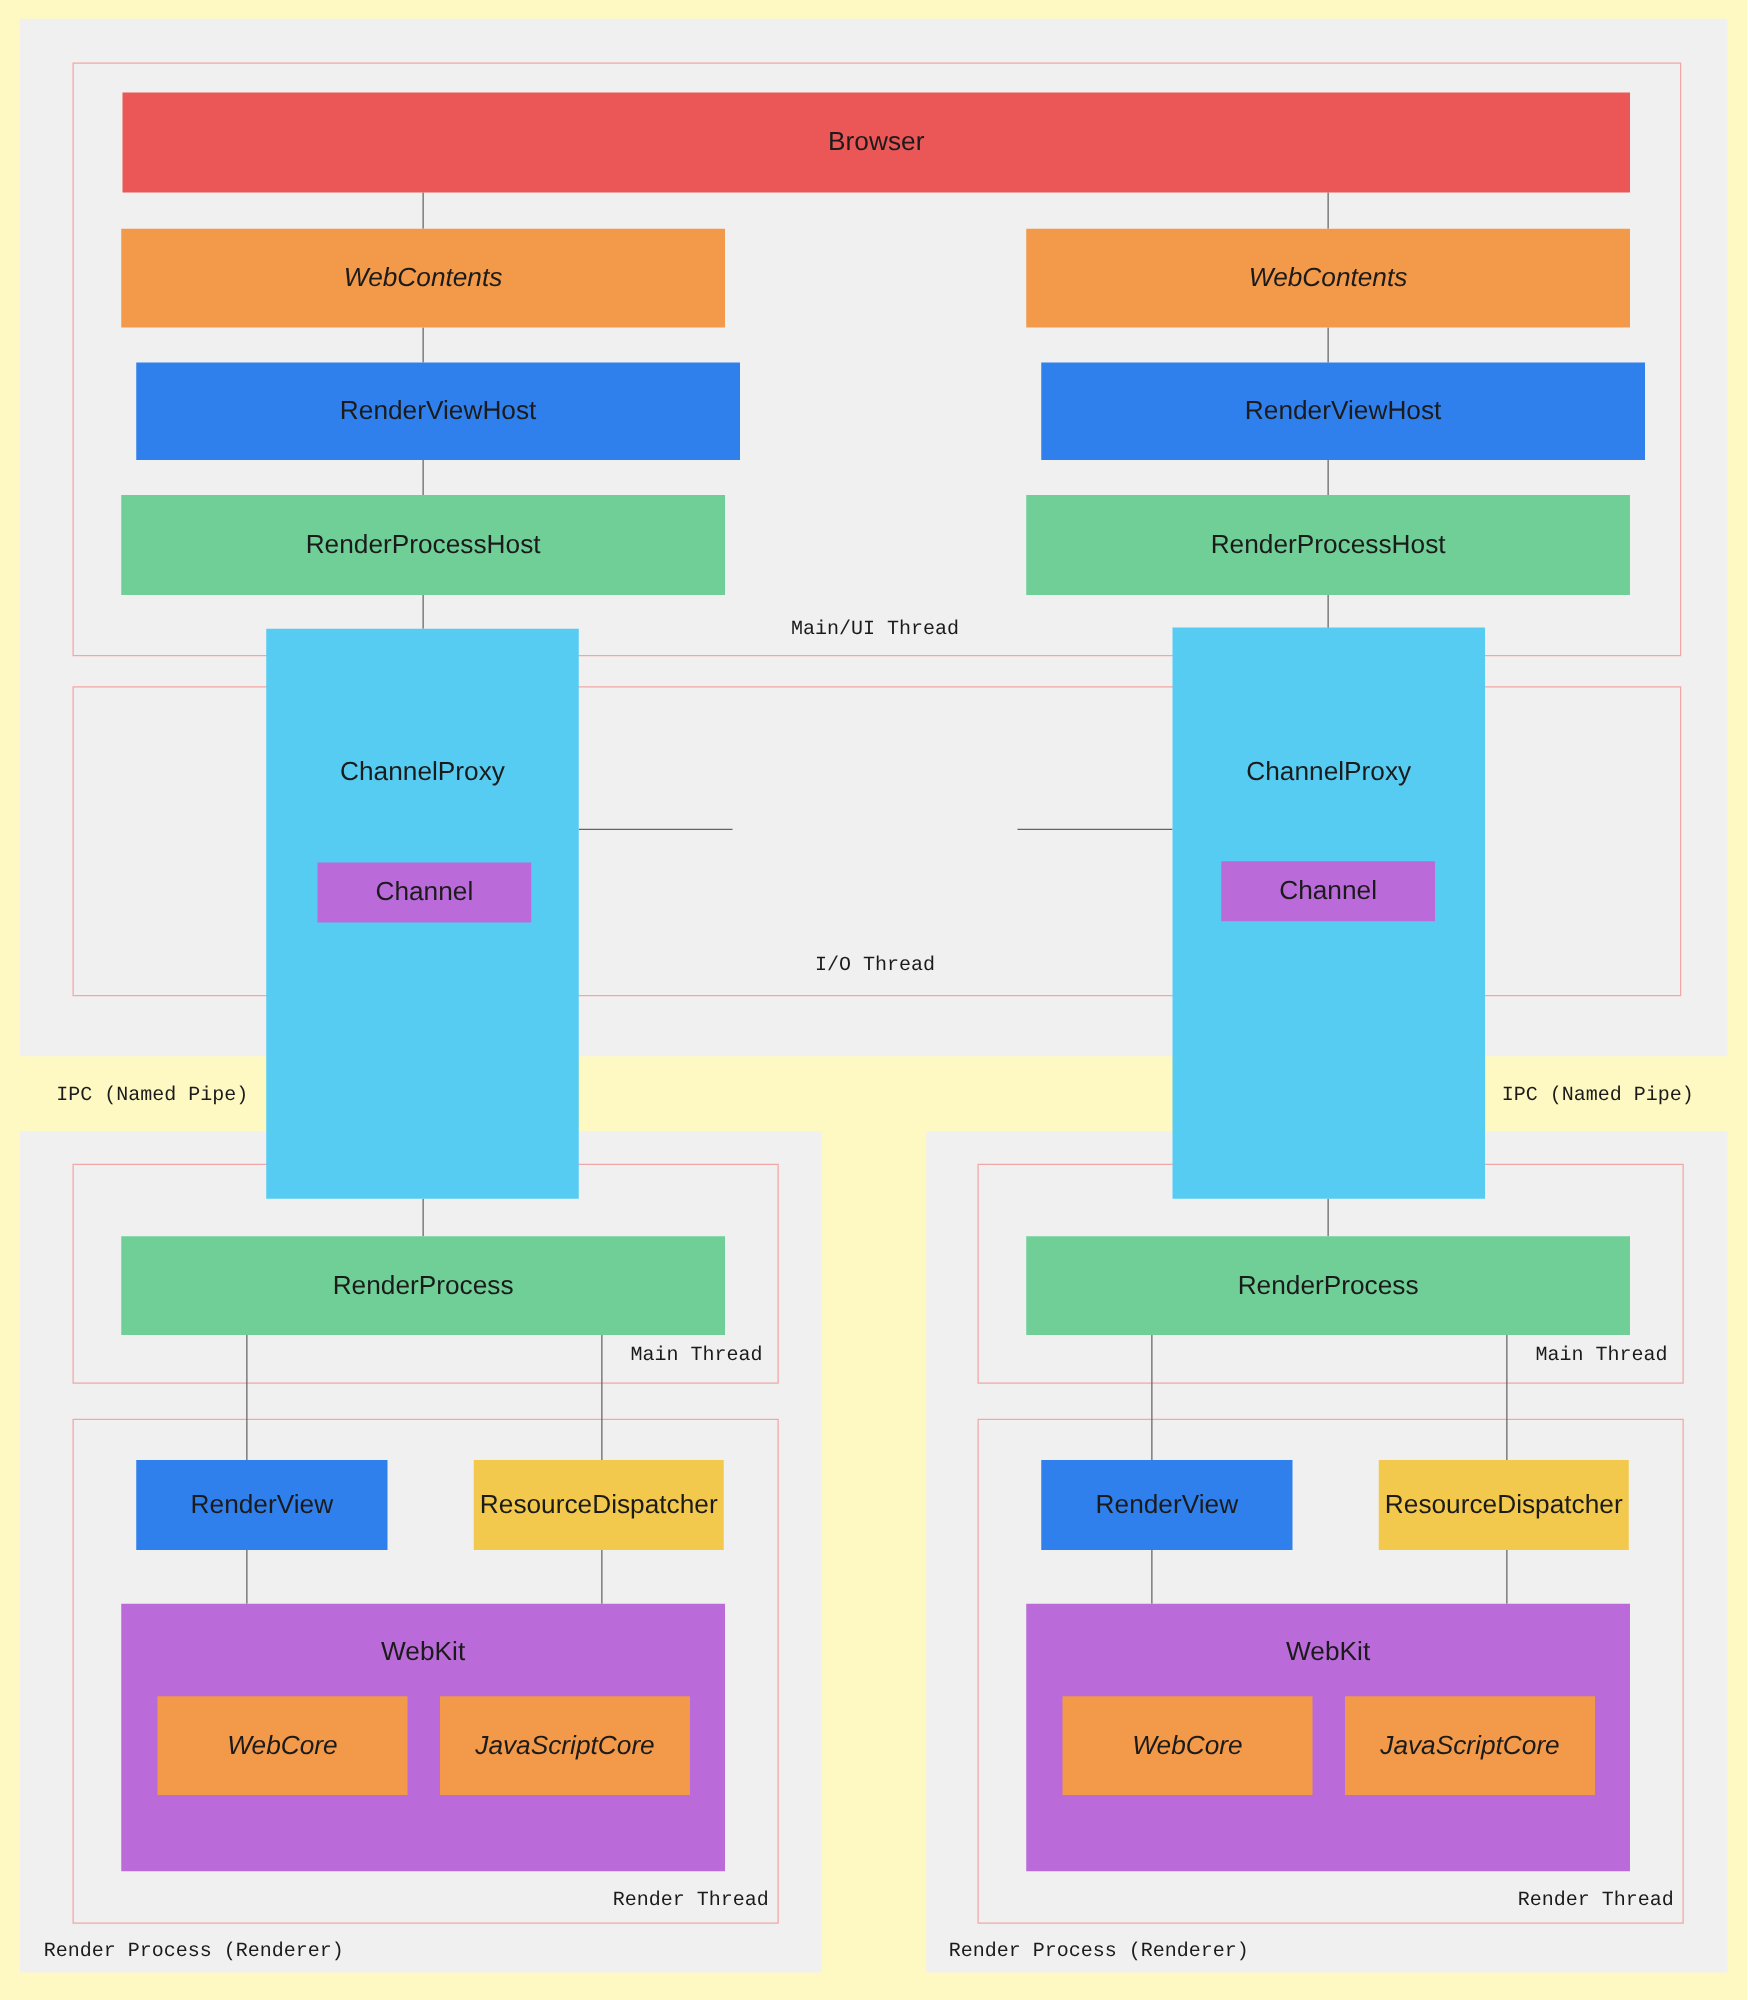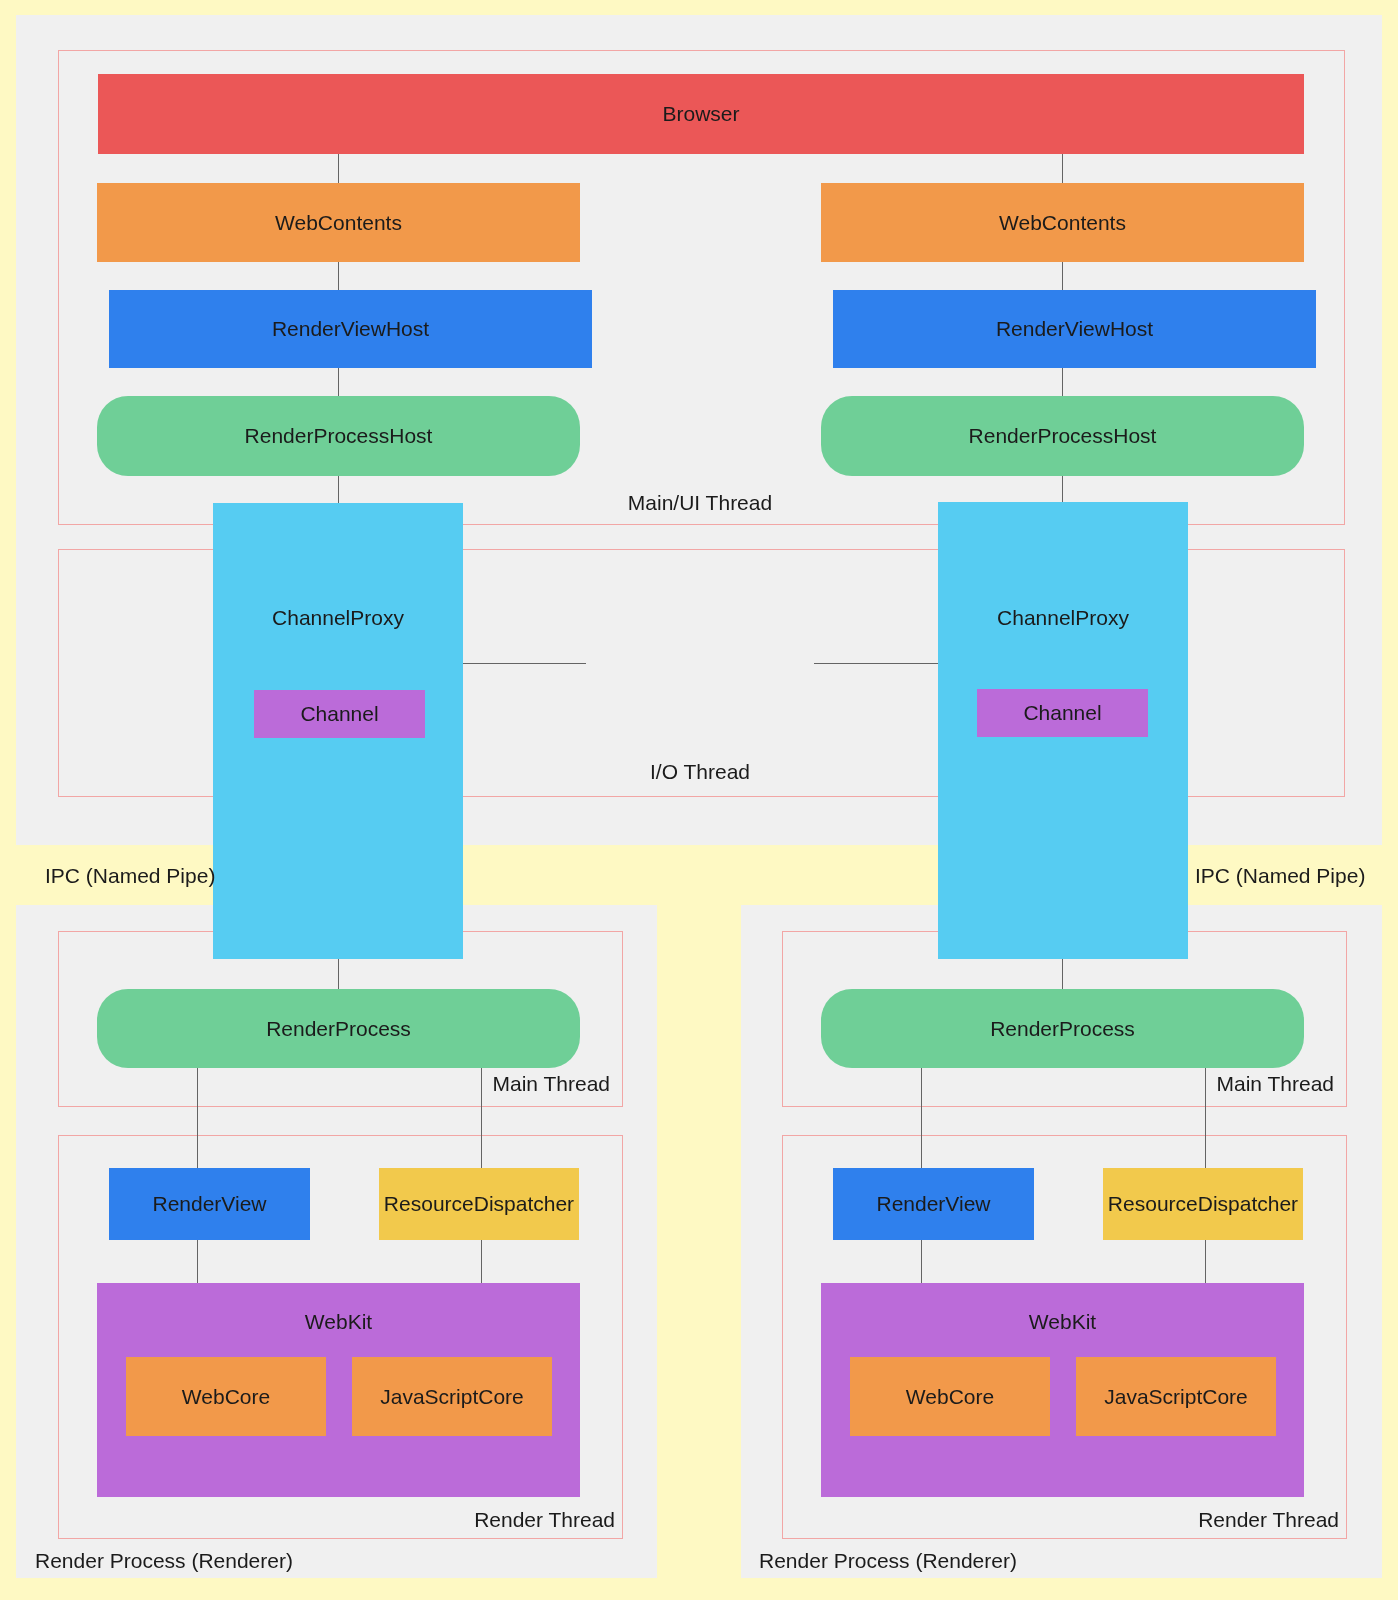--- a/index.html
+++ b/index.html
@@ -15,29 +15,29 @@
   .section{position:absolute;background:var(--section-bg,#f0f0f0);}
   .thread{position:absolute;border:1px solid var(--thread-border,#f2a6a5);}
   .node{
     position:absolute;
     display:flex;align-items:center;justify-content:center;
     font-size:21px;line-height:24px;text-align:center;
     padding:0 4px;box-sizing:border-box;
   }
   .node.top-label{align-items:flex-start;}
   .red{background:var(--red,#EB5757);}
-  .orange{background:var(--orange,#F2994A);}
+  .orange{background:var(--orange,#F2994A);font-style:italic;}
   .blue{background:var(--blue,#2F80ED);margin-left:12px;}
-  .green{background:var(--green,#6FCF97);border-radius:31px;}
+  .green{background:var(--green,#6FCF97);}
   .cyan{background:var(--cyan,#56CCF2);}
   .purple{background:var(--purple,#BB6BD9);}
   .yellow{background:var(--yellow,#F2C94C);}
   .vline{position:absolute;width:1px;background:var(--connector,#666);}
   .hline{position:absolute;height:1px;background:var(--connector,#666);}
-  .lbl{position:absolute;font-size:21px;line-height:24px;white-space:nowrap;}
+  .lbl{position:absolute;font-size:16px;line-height:24px;white-space:nowrap;font-family:Liberation Mono, monospace;}
   .lbl.center{text-align:center;white-space:normal;}
   .lbl.right{text-align:right;}
 </style>
 </head>
 <body>
 
 <div class="canvas">
 
   <div class="section" style="left:16px;top:15px;width:1366px;height:830px;"></div>
   <div class="section" style="left:16px;top:905px;width:641px;height:673px;"></div>

